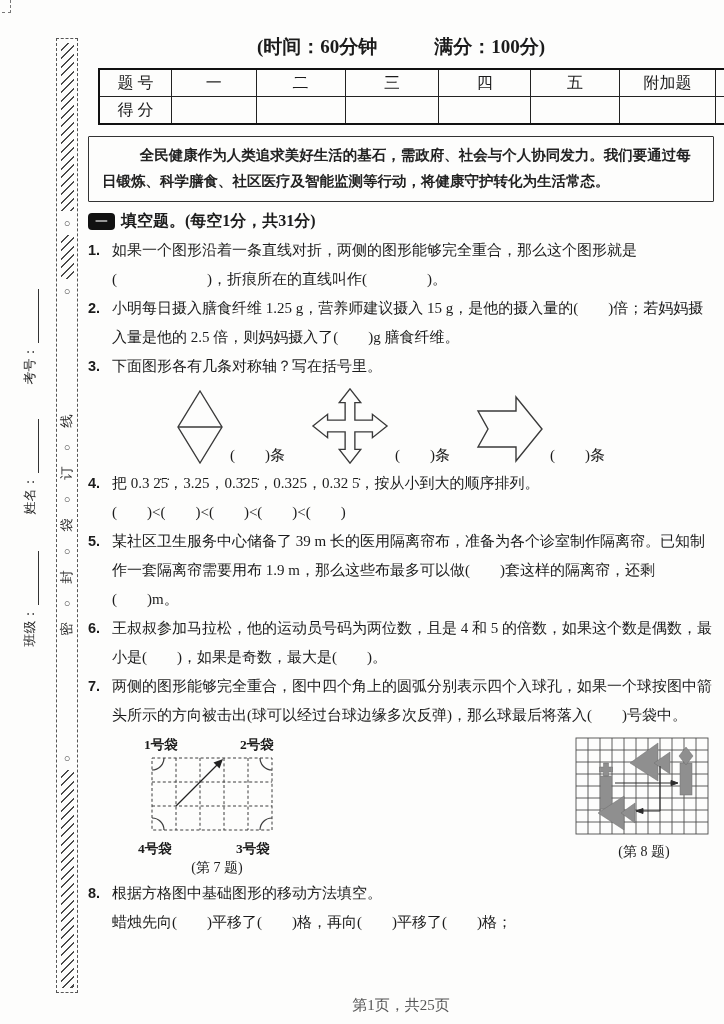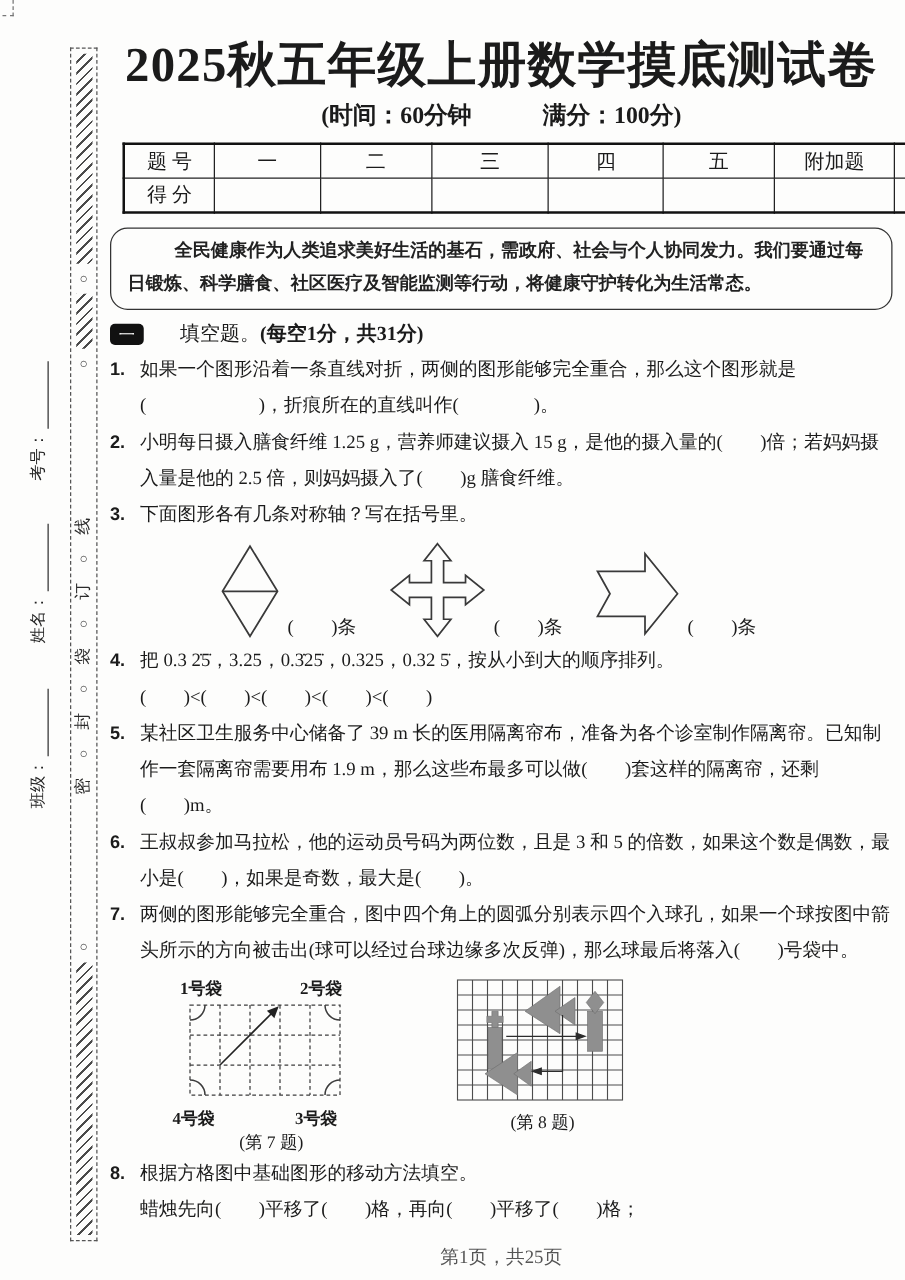--- a/index.html
+++ b/index.html
@@ -38,41 +38,41 @@
   .meta { font-size:19px; text-align:center; line-height:26px; margin-top:4px; font-weight:bold; }
   table.score {
     border-collapse:collapse; margin:8px auto 0 10px; width:696px;
     font-size:16px;
   }
   table.score td {
     border:1.2px solid #222; height:26px; text-align:center; padding:0 2px;
   }
   table.score { border:2.2px solid #111; }
   .notice {
-    border:1.6px solid #333; border-radius:14px; margin-top:11px; padding:5px 13px 7px 13px;
+    border:1.6px solid #333; border-radius:1px; margin-top:11px; padding:5px 13px 7px 13px;
     font-size:14.5px; line-height:26px; text-indent:2.6em; font-weight:bold; color:#222;
   }
   .section-head { margin-top:9px; display:flex; align-items:center; font-size:16px; }
   .badge {
     background:#111; color:#fff; border-radius:4px; width:27px; height:17px;
     display:inline-flex; align-items:center; justify-content:center;
     font-size:13px; margin-right:6px; flex:0 0 auto;
   }
-  .section-title { font-weight:normal;margin-left:23px; }
+  .section-title { font-weight:bold; }
   .section-note { font-weight:bold; }
   .qlist { margin-top:4px; font-size:15px; }
   .q { display:flex; line-height:29px; }
   .q-num { width:24px; flex:0 0 auto; font-weight:bold; font-family:"Liberation Sans",sans-serif; font-size:14.5px; }
   .q-body { flex:1 1 auto; }
   
   .shape-row { display:flex; align-items:flex-end; margin:6px 0 4px 88px; }
   .shape-unit { font-size:15px; margin:0 26px 0 6px; white-space:nowrap; }
   .shape-svg { display:block; }
   
-  .fig-row { display:flex; align-items:flex-start; margin:6px 0 2px 40px; }
+  .fig-row { display:flex; align-items:flex-start; margin:6px 0 2px 40px;justify-content:space-between; }
   .figure { display:flex; flex-direction:column; align-items:center; }
   .figure.f7 { margin-right:58px; }
   .fig-caption { font-size:14px; margin-top:3px; }
   .footer { position:absolute; left:88px; width:626px; bottom:9px; text-align:center; font-size:15px; color:#555; }
 </style>
 </head>
 <body>
 
 <div class="page">
 
@@ -106,21 +106,20 @@
     <span class="seal-char">封</span>
     <span class="seal-circle">○</span>
     <span class="seal-char">密</span>
     <div class="spacer"></div>
     <span class="seal-circle">○</span>
     <div class="hatch h3"></div>
   </div>
 
   <div class="content">
 
-    <div class="title">2025秋五年级上册数学摸底测试卷</div>
     <div class="meta">(时间：60分钟　　　满分：100分)</div>
 
     <table class="score">
       <colgroup>
         <col style="width:62px">
           <col style="width:72px">
           <col style="width:76px">
           <col style="width:80px">
         <col style="width:78px">
           <col style="width:76px">
@@ -200,21 +199,21 @@
         <span class="q-body">(　　)&lt;(　　)&lt;(　　)&lt;(　　)&lt;(　　)</span>
       </div>
 
       <div class="q">
         <span class="q-num">5.</span>
         <span class="q-body">某社区卫生服务中心储备了 39 m 长的医用隔离帘布，准备为各个诊室制作隔离帘。已知制作一套隔离帘需要用布 1.9 m，那么这些布最多可以做(　　)套这样的隔离帘，还剩(　　)m。</span>
       </div>
 
       <div class="q">
         <span class="q-num">6.</span>
-        <span class="q-body">王叔叔参加马拉松，他的运动员号码为两位数，且是 3 和 5 的倍数，如果这个数是偶数，最小是(　　)，如果是奇数，最大是(　　)。</span>
+        <span class="q-body">王叔叔参加马拉松，他的运动员号码为两位数，且是 4 和 5 的倍数，如果这个数是偶数，最小是(　　)，如果是奇数，最大是(　　)。</span>
       </div>
 
       <div class="q">
         <span class="q-num">7.</span>
         <span class="q-body">两侧的图形能够完全重合，图中四个角上的圆弧分别表示四个入球孔，如果一个球按图中箭头所示的方向被击出(球可以经过台球边缘多次反弹)，那么球最后将落入(　　)号袋中。</span>
       </div>
 
       <div class="fig-row">
         <div class="figure f7">
           <svg width="178" height="120" viewBox="0 0 178 120">

